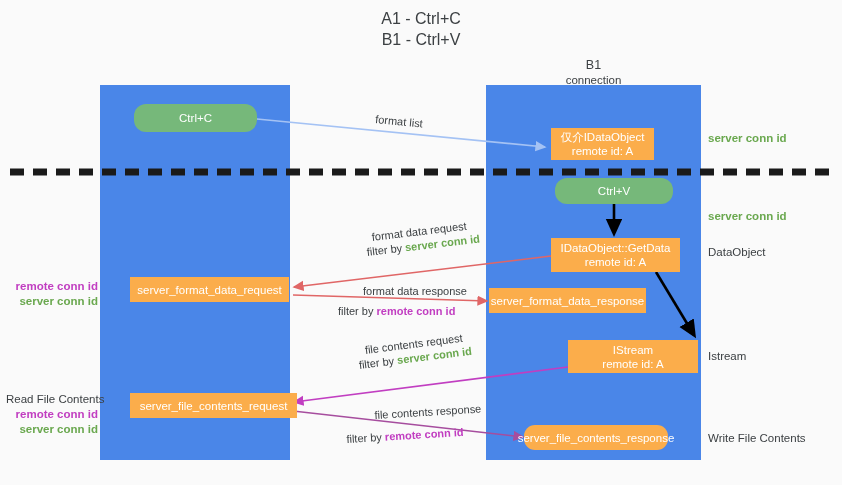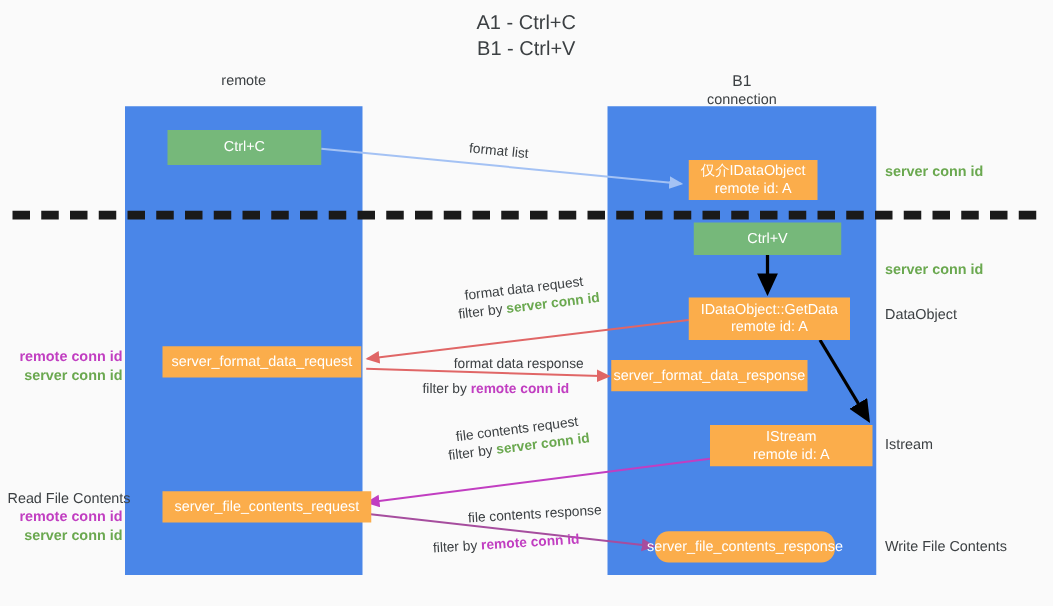--- a/index.html
+++ b/index.html
@@ -49,21 +49,21 @@
     flex-direction: column;
     align-items: center;
     justify-content: center;
     color: #ffffff;
     font-size: 11.5px;
     line-height: 14px;
     text-align: center;
     padding: 2px 4px;
     white-space: pre-line;
   }
-  .node-green { background: #76b87a; }
+  .node-green { background: #76b87a; border-radius: 12px; }
   .node-orange { background: #fbad4b; }
 
   
   .edge-label {
     font-size: 11px;
     line-height: 15px;
     color: #3c4043;
     white-space: nowrap;
   }
   .edge-label.rot { transform-origin: left top; }
@@ -120,21 +120,20 @@
 
   <line x1="568" y1="367" x2="294" y2="402" stroke="#c13ec1" stroke-width="1.6" marker-end="url(#ah-magenta)"></line>
 
   <line x1="293" y1="411" x2="523" y2="437" stroke="#a64d9e" stroke-width="1.6" marker-end="url(#ah-purple)"></line>
 </svg>
 
 <div class="abs" id="title-block">A1 - Ctrl+C
 B1 - Ctrl+V</div>
 
 <div class="abs lane-header" style="left:100px; top:58px; width:190px;">
-  <div class="lane-sub">remote</div>
 </div>
 
 <div class="abs lane-header" style="left:486px; top:58px; width:215px;">
   <div>B1</div>
   <div class="lane-sub">connection</div>
 </div>
 
 <div class="abs node node-green" style="left:134px; top:104px; width:123px; height:28px;">
   <span>Ctrl+C</span>
 </div>

